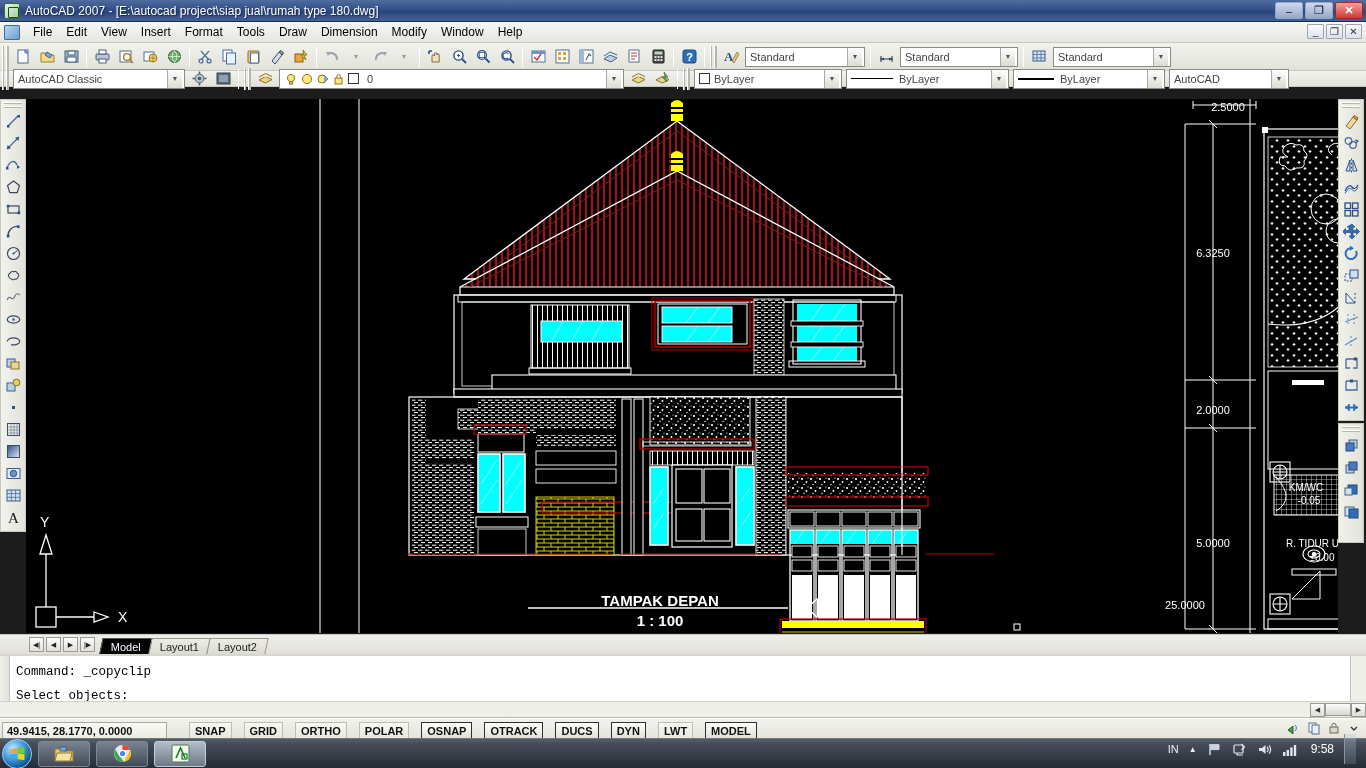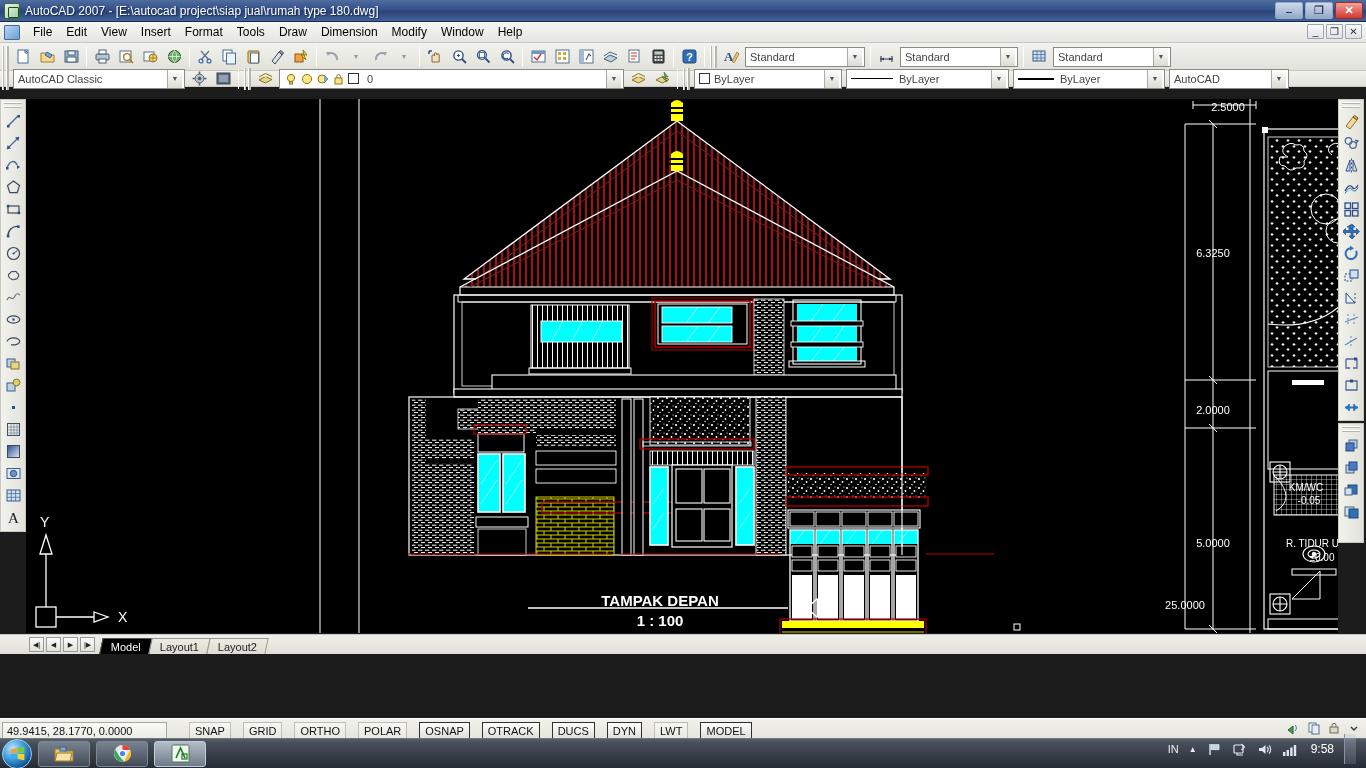--- a/index.html
+++ b/index.html
@@ -134,21 +134,21 @@
   .cmdhscroll{ position:absolute; left:0; bottom:0; width:1366px; height:16px;
     background:#efefe9; border-top:1px solid #d2d2ca; display:flex; align-items:center;}
   .shbtn{ width:15px;height:14px;border:1px solid #9a9a92;background:linear-gradient(180deg,#fbfbfb,#dedeD6);
     display:flex;align-items:center;justify-content:center;font-size:7px;color:#333;flex:0 0 auto;}
   .shthumb{ width:26px;height:13px;background:linear-gradient(180deg,#fcfcfc,#d8d8d0);border:1px solid #9a9a92;}
 
   
   .statusbar{
     position:absolute; left:0; top:718px; width:1366px; height:24px;
     background:linear-gradient(180deg,#f2f2ec,#e2e2da);
-    display:flex; align-items:center; border-top:1px solid #fff;
+    display:flex; align-items:center; border-top:1px solid #fff;font-weight:bold;
   }
   .coords{
     width:165px;height:17px;margin-left:2px;border:1px solid #a8a8a0;
     background:linear-gradient(180deg,#fafaf6,#ececE4); font-size:11px; color:#111;
     display:flex;align-items:center;padding-left:4px;flex:0 0 auto;
   }
   .stoggle{
     height:17px;padding:0 5px;margin-left:12px;font-size:11px;color:#111;
     border:1px solid #bdbdb4; background:linear-gradient(180deg,#f8f8f4,#e8e8e0);
     display:flex;align-items:center;flex:0 0 auto;
@@ -1119,20 +1119,34 @@
         <span>Model</span>
       </div>
     <div class="tab">
         <span>Layout1</span>
       </div>
     <div class="tab">
         <span>Layout2</span>
       </div>
   </div>
 
+  <div class="cmdarea">
+    <div class="cmdgrip"></div>
+    <div class="cmdtext">
+      <div>Command: _copyclip</div>
+      <div>Select objects:</div>
+    </div>
+    <div class="cmdscroll"></div>
+    <div class="cmdhscroll">
+      <div style="flex:1"></div>
+      <div class="shbtn">◀</div>
+      <div class="shthumb"></div>
+      <div class="shbtn">▶</div>
+    </div>
+  </div>
 
   <div class="statusbar">
     <div class="coords">49.9415, 28.1770, 0.0000</div>
     <div style="width:10px"></div>
     <div class="stoggle">SNAP</div>
     <div class="stoggle">GRID</div>
     <div class="stoggle">ORTHO</div>
     <div class="stoggle">POLAR</div>
     <div class="stoggle on">OSNAP</div>
     <div class="stoggle on">OTRACK</div>

